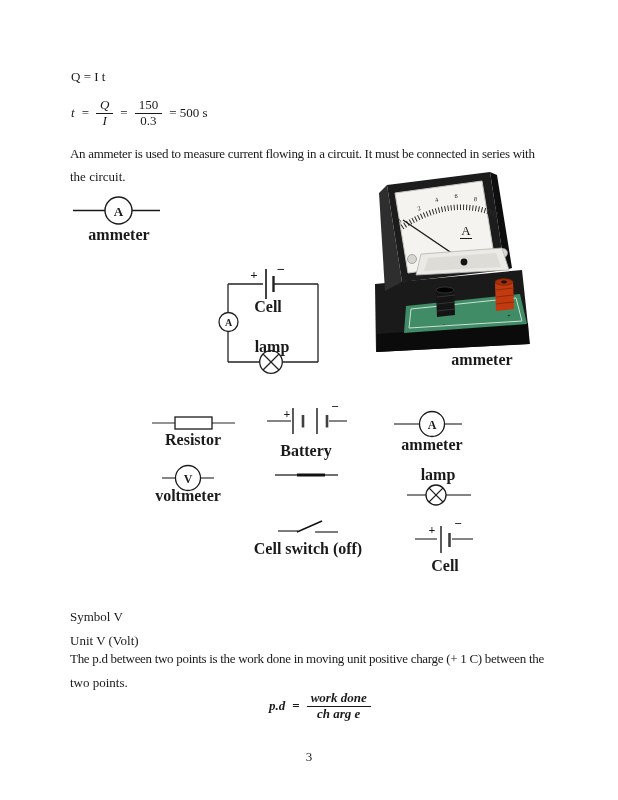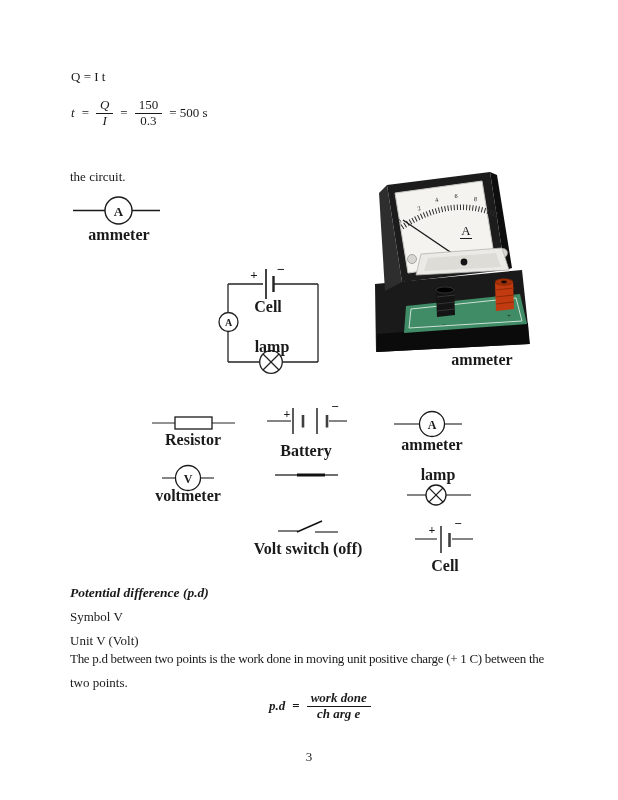--- a/index.html
+++ b/index.html
@@ -36,20 +36,21 @@
       <span class="den i">I</span>
     </span>
     <span>=</span>
     <span class="frac">
       <span class="num">150</span>
       <span class="den">0.3</span>
     </span>
     <span>= 500 s</span>
   </div>
 
+  <div class="abs txt fit" style="left:70px;top:146px;">An ammeter is used to measure current flowing in a circuit. It must be connected in series with</div>
   <div class="abs txt" style="left:70px;top:169px;">the circuit.</div>
 
   <svg class="abs" style="left:68px;top:195px;" width="100" height="34" viewBox="0 0 100 34">
     <line x1="5" y1="15.5" x2="37" y2="15.5" stroke="#1a1a1a" stroke-width="1.5"></line>
     <line x1="64" y1="15.5" x2="92" y2="15.5" stroke="#1a1a1a" stroke-width="1.5"></line>
     <circle cx="50.5" cy="15.5" r="13.5" fill="#ffffff" stroke="#1a1a1a" stroke-width="1.4"></circle>
     <text x="50.5" y="20.5" text-anchor="middle" font-size="13" font-weight="bold">A</text>
   </svg>
   <div class="abs symlabel" style="left:86px;top:226px;width:66px;">ammeter</div>
 
@@ -188,24 +189,23 @@
       <text x="432" y="139" text-anchor="middle" font-size="12" font-weight="bold">+</text>
       <text x="458" y="133" text-anchor="middle" font-size="13" font-weight="bold">−</text>
     </g>
   </svg>
 
   <div class="abs symlabel" style="left:153px;top:431px;width:80px;">Resistor</div>
   <div class="abs symlabel" style="left:266px;top:442px;width:80px;">Battery</div>
   <div class="abs symlabel" style="left:392px;top:436px;width:80px;">ammeter</div>
   <div class="abs symlabel" style="left:148px;top:487px;width:80px;">voltmeter</div>
   <div class="abs symlabel" style="left:398px;top:466px;width:80px;">lamp</div>
-  <div class="abs symlabel" style="left:238px;top:540px;width:140px;">Volt switch (off)</div>
+  <div class="abs symlabel" style="left:238px;top:540px;width:140px;">Cell switch (off)</div>
   <div class="abs symlabel" style="left:405px;top:557px;width:80px;">Cell</div>
 
-  <div class="abs heading" style="left:70px;top:585px;">Potential difference (p.d)</div>
   <div class="abs txt" style="left:70px;top:609px;">Symbol V</div>
   <div class="abs txt" style="left:70px;top:633px;">Unit V (Volt)</div>
   <div class="abs txt fit" style="left:70px;top:651px;">The p.d between two points is the work done in moving unit positive charge (+ 1 C) between the</div>
   <div class="abs txt" style="left:70px;top:675px;">two points.</div>
 
   <div class="abs eqrow" style="left:269px;top:691px;font-weight:bold;">
     <span class="i">p.d</span>
     <span>=</span>
     <span class="frac i">
       <span class="num">work done</span>

